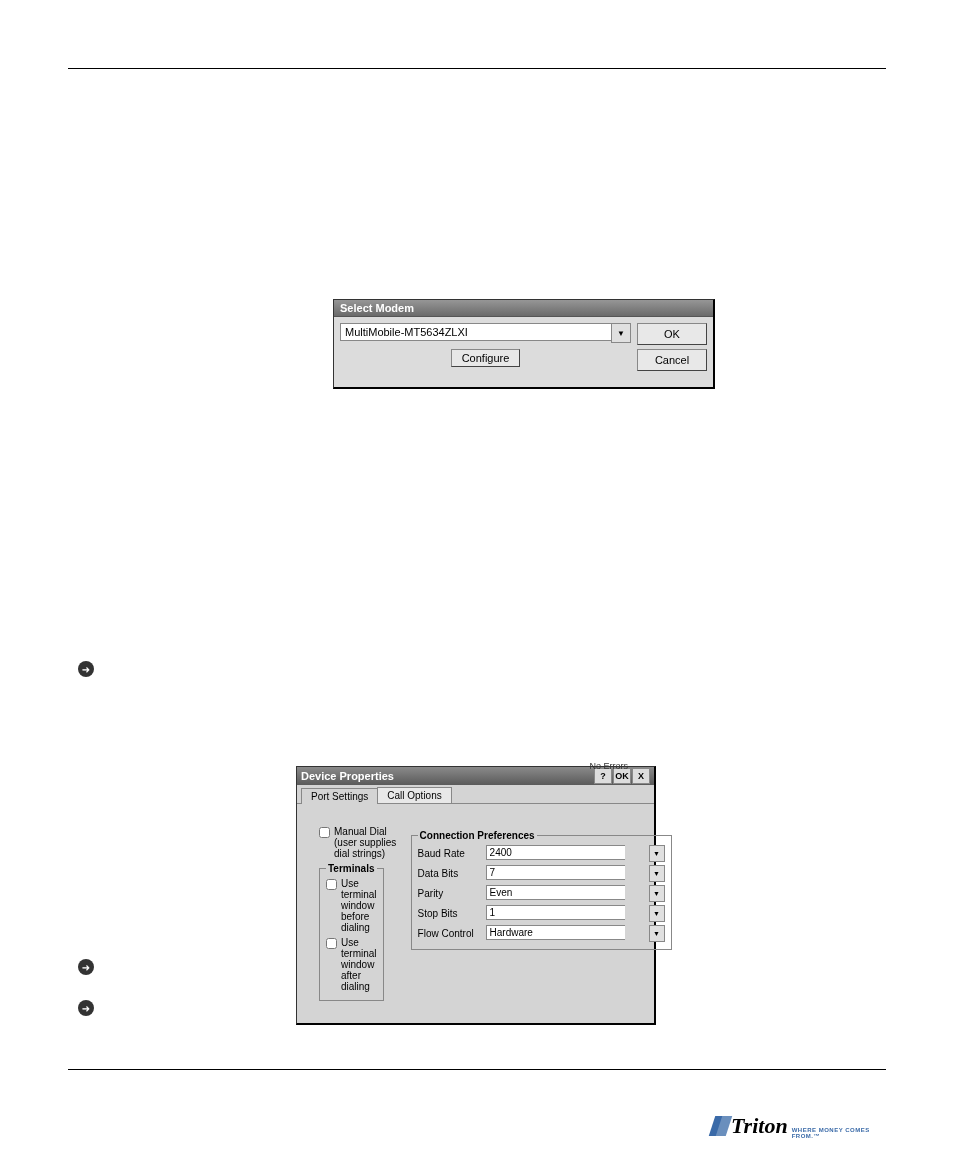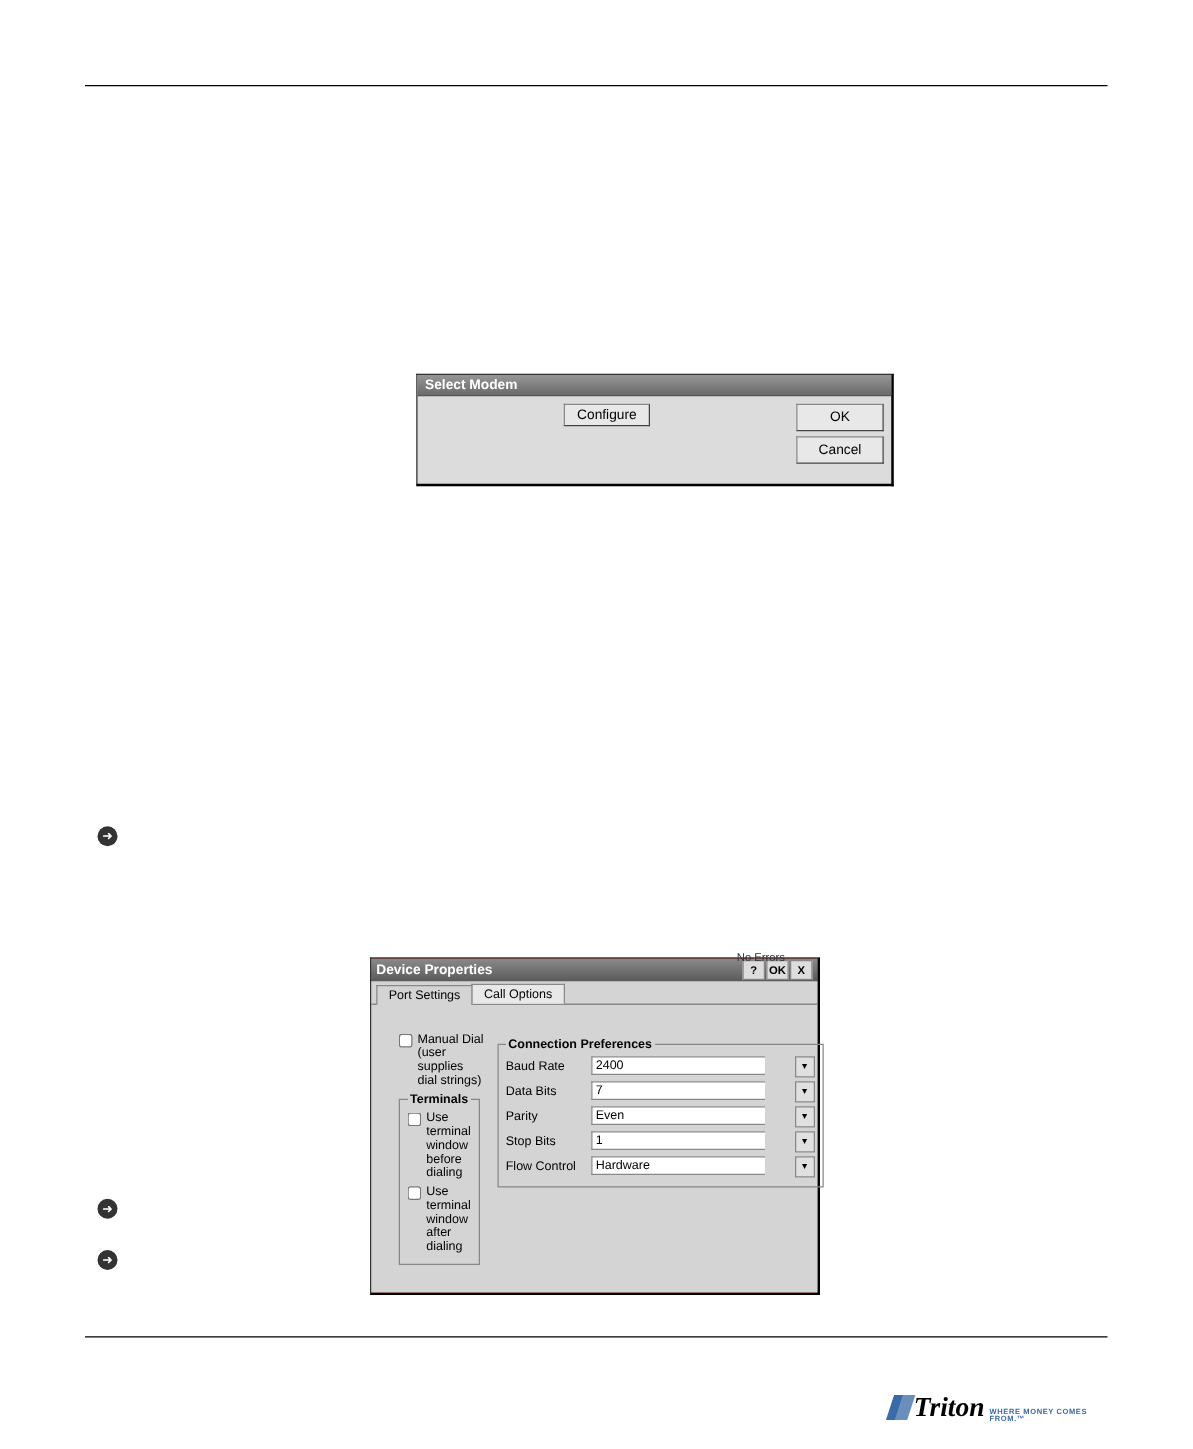--- a/index.html
+++ b/index.html
@@ -209,21 +209,21 @@
     margin-bottom: 4px;
     line-height: 1.1;
   }
   .shot2 input[type=checkbox] {
     width: 11px;
     height: 11px;
     margin: 1px 0 0 0;
   }
   .shot2 fieldset {
     border: 1px solid #888;
-    margin: 4px 4px 0 0;
+    margin: 4px 17px 0 0;
     padding: 4px 6px;
     font-size: 10px;
   }
   .shot2 legend {
     font-size: 10px;
     padding: 0 2px;
     font-weight: bold;
   }
   .shot2 .prefrow {
     display: flex;
@@ -307,20 +307,24 @@
 <body>
 
 <div class="page">
   <hr class="top-rule">
   <div class="content">
 
     <div class="shot1">
       <div class="titlebar">Select Modem</div>
       <div class="body">
         <div class="left">
+          <div class="combo">
+            <input type="text" value="MultiMobile-MT5634ZLXI" style="">
+            <div class="dropbtn">▼</div>
+          </div>
           <div class="cfgwrap">
             <button class="win">Configure</button>
           </div>
         </div>
         <div class="rightbtns">
           <button class="win">OK</button>
           <button class="win">Cancel</button>
         </div>
       </div>
     </div>

